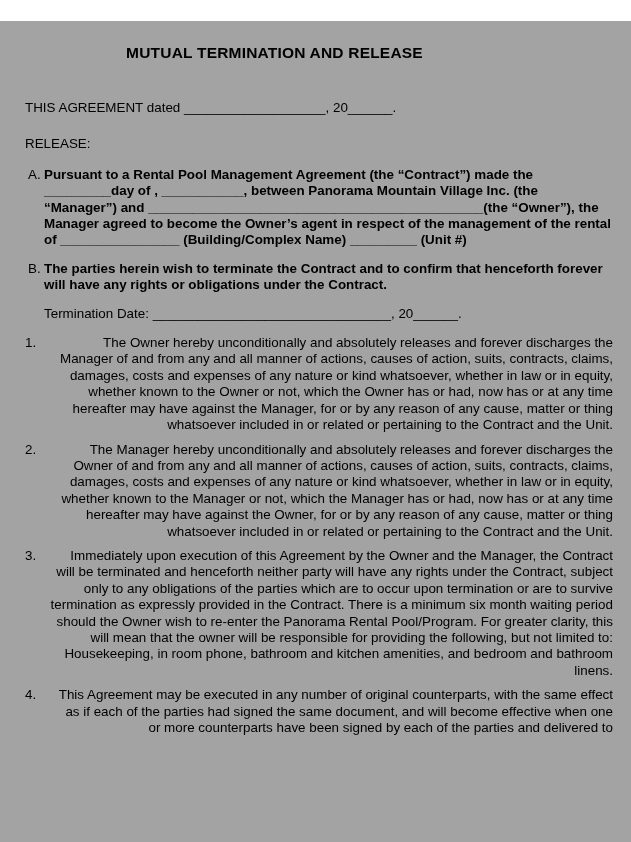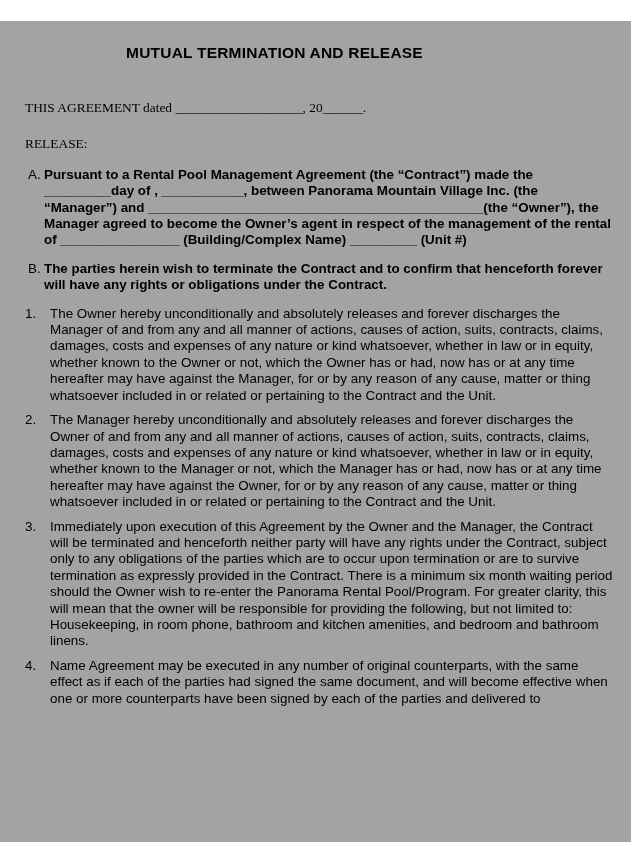--- a/index.html
+++ b/index.html
@@ -22,21 +22,21 @@
     margin-top: 21px;
   }
   .title {
     font-size: 15.5px;
     font-weight: bold;
     line-height: 18px;
     text-align: center;
     margin: 0 89px 38px 0;
     letter-spacing: 0.2px;
   }
-  p { margin: 0; font-family: Liberation Serif, serif; }
+  p { margin: 0; }
   .intro   { margin-bottom: 20px; }
   .whereas { margin-bottom: 14px; }
   .recital {
     display: flex;
     margin-bottom: 12px;
   }
   .rlabel {
     flex: 0 0 16px;
     margin-left: 3px;
   }
@@ -45,21 +45,21 @@
     margin: 0 0 13px 19px;
   }
   .witnesseth { margin-bottom: 15px; }
   .clause {
     display: flex;
     margin-bottom: 8px;
   }
   .cnum {
     flex: 0 0 25px;
   }
-  .ctext { flex: 1; }
+  .ctext { flex: 1; text-align: right; }
 </style>
 </head>
 <body>
 
 <div class="page">
 
   <div class="title">MUTUAL TERMINATION AND RELEASE</div>
 
   <p class="intro">THIS AGREEMENT dated ___________________, 20______.</p>
 
@@ -68,35 +68,36 @@
   <div class="recital">
     <span class="rlabel">A.</span>
     <span class="rtext">Pursuant to a Rental Pool Management Agreement (the “Contract”) made the _________day of , ___________, between Panorama Mountain Village Inc. (the “Manager”) and _____________________________________________(the “Owner”), the Manager agreed to become the Owner’s agent in respect of the management of the rental of ________________ (Building/Complex Name) _________ (Unit #)</span>
   </div>
 
   <div class="recital">
     <span class="rlabel">B.</span>
     <span class="rtext">The parties herein wish to terminate the Contract and to confirm that henceforth forever will have any rights or obligations under the Contract.</span>
   </div>
 
+  <p class="termination">Termination Date: ________________________________, 20______.</p>
 
 
   <div class="clause">
     <span class="cnum">1.</span>
     <span class="ctext">The Owner hereby unconditionally and absolutely releases and forever discharges the Manager of and from any and all manner of actions, causes of action, suits, contracts, claims, damages, costs and expenses of any nature or kind whatsoever, whether in law or in equity, whether known to the Owner or not, which the Owner has or had, now has or at any time hereafter may have against the Manager, for or by any reason of any cause, matter or thing whatsoever included in or related or pertaining to the Contract and the Unit.</span>
   </div>
 
   <div class="clause">
     <span class="cnum">2.</span>
     <span class="ctext">The Manager hereby unconditionally and absolutely releases and forever discharges the Owner of and from any and all manner of actions, causes of action, suits, contracts, claims, damages, costs and expenses of any nature or kind whatsoever, whether in law or in equity, whether known to the Manager or not, which the Manager has or had, now has or at any time hereafter may have against the Owner, for or by any reason of any cause, matter or thing whatsoever included in or related or pertaining to the Contract and the Unit.</span>
   </div>
 
   <div class="clause">
     <span class="cnum">3.</span>
     <span class="ctext">Immediately upon execution of this Agreement by the Owner and the Manager, the Contract will be terminated and henceforth neither party will have any rights under the Contract, subject only to any obligations of the parties which are to occur upon termination or are to survive termination as expressly provided in the Contract. There is a minimum six month waiting period should the Owner wish to re-enter the Panorama Rental Pool/Program. For greater clarity, this will mean that the owner will be responsible for providing the following, but not limited to: Housekeeping, in room phone, bathroom and kitchen amenities, and bedroom and bathroom linens.</span>
   </div>
 
   <div class="clause">
     <span class="cnum">4.</span>
-    <span class="ctext">Name Agreement may be executed in any number of original counterparts, with the same effect as if each of the parties had signed the same document, and will become effective when one or more counterparts have been signed by each of the parties and delivered to</span>
+    <span class="ctext">This Agreement may be executed in any number of original counterparts, with the same effect as if each of the parties had signed the same document, and will become effective when one or more counterparts have been signed by each of the parties and delivered to</span>
   </div>
 
 </div>
 
 </body></html>

